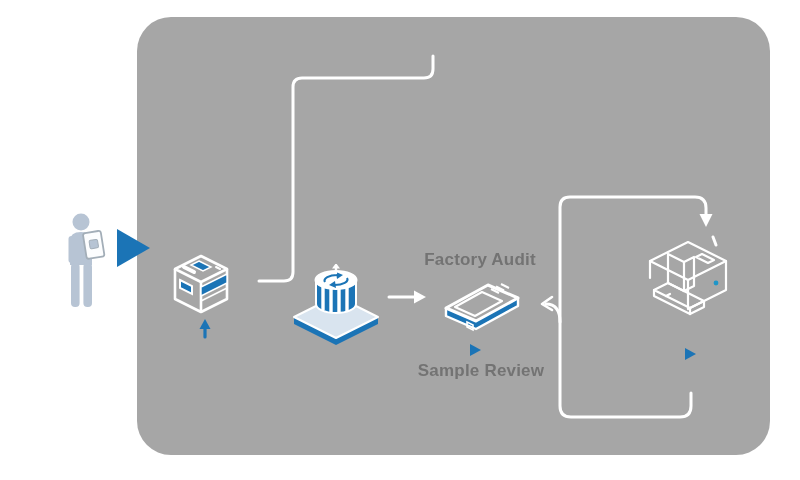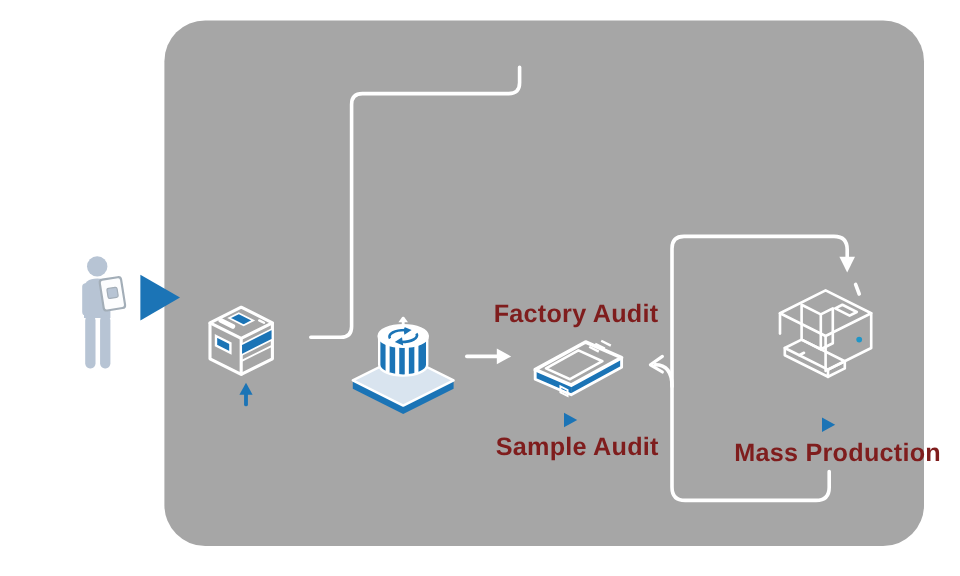--- a/index.html
+++ b/index.html
@@ -8,21 +8,21 @@
     overflow:hidden;font-family:"Liberation Sans",sans-serif;
   }
   .panel{
     position:absolute;left:137px;top:17px;width:633px;height:438px;
     background:#a6a6a6;border-radius:34px;
   }
   svg{position:absolute;display:block;}
   .overlay{left:0;top:0;pointer-events:none;}
   .step-label{
     position:absolute;transform:translateX(-50%);
-    font-weight:700;font-size:21px;color:#7f1d1d;white-space:nowrap;
+    font-weight:700;font-size:17px;color:#737373;white-space:nowrap;
     letter-spacing:.2px;
   }
 </style>
 </head>
 <body>
 
 <div class="canvas">
 
   <div class="panel"></div>
 
@@ -128,16 +128,15 @@
       <path d="M12,52 L48,70 L62,63 L26,45 Z"></path>
       <path d="M12,52 L12,58 L48,76 L48,70"></path>
       <path d="M48,76 L62,69 L62,63"></path>
       <path d="M60,16 L72,22 L66,25 L54,19 Z"></path>
       <path d="M24,58 L28,56"></path>
     </g>
     <circle cx="74" cy="45" r="2.4" fill="#1f96c8"></circle>
   </svg>
 
   <div class="step-label" style="left:480px;top:250px">Factory Audit</div>
-  <div class="step-label" style="left:481px;top:361px">Sample Audit</div>
-  <div class="step-label" style="left:698px;top:366px">Mass Production</div>
+  <div class="step-label" style="left:481px;top:361px">Sample Review</div>
 
 </div>
 
 </body></html>

